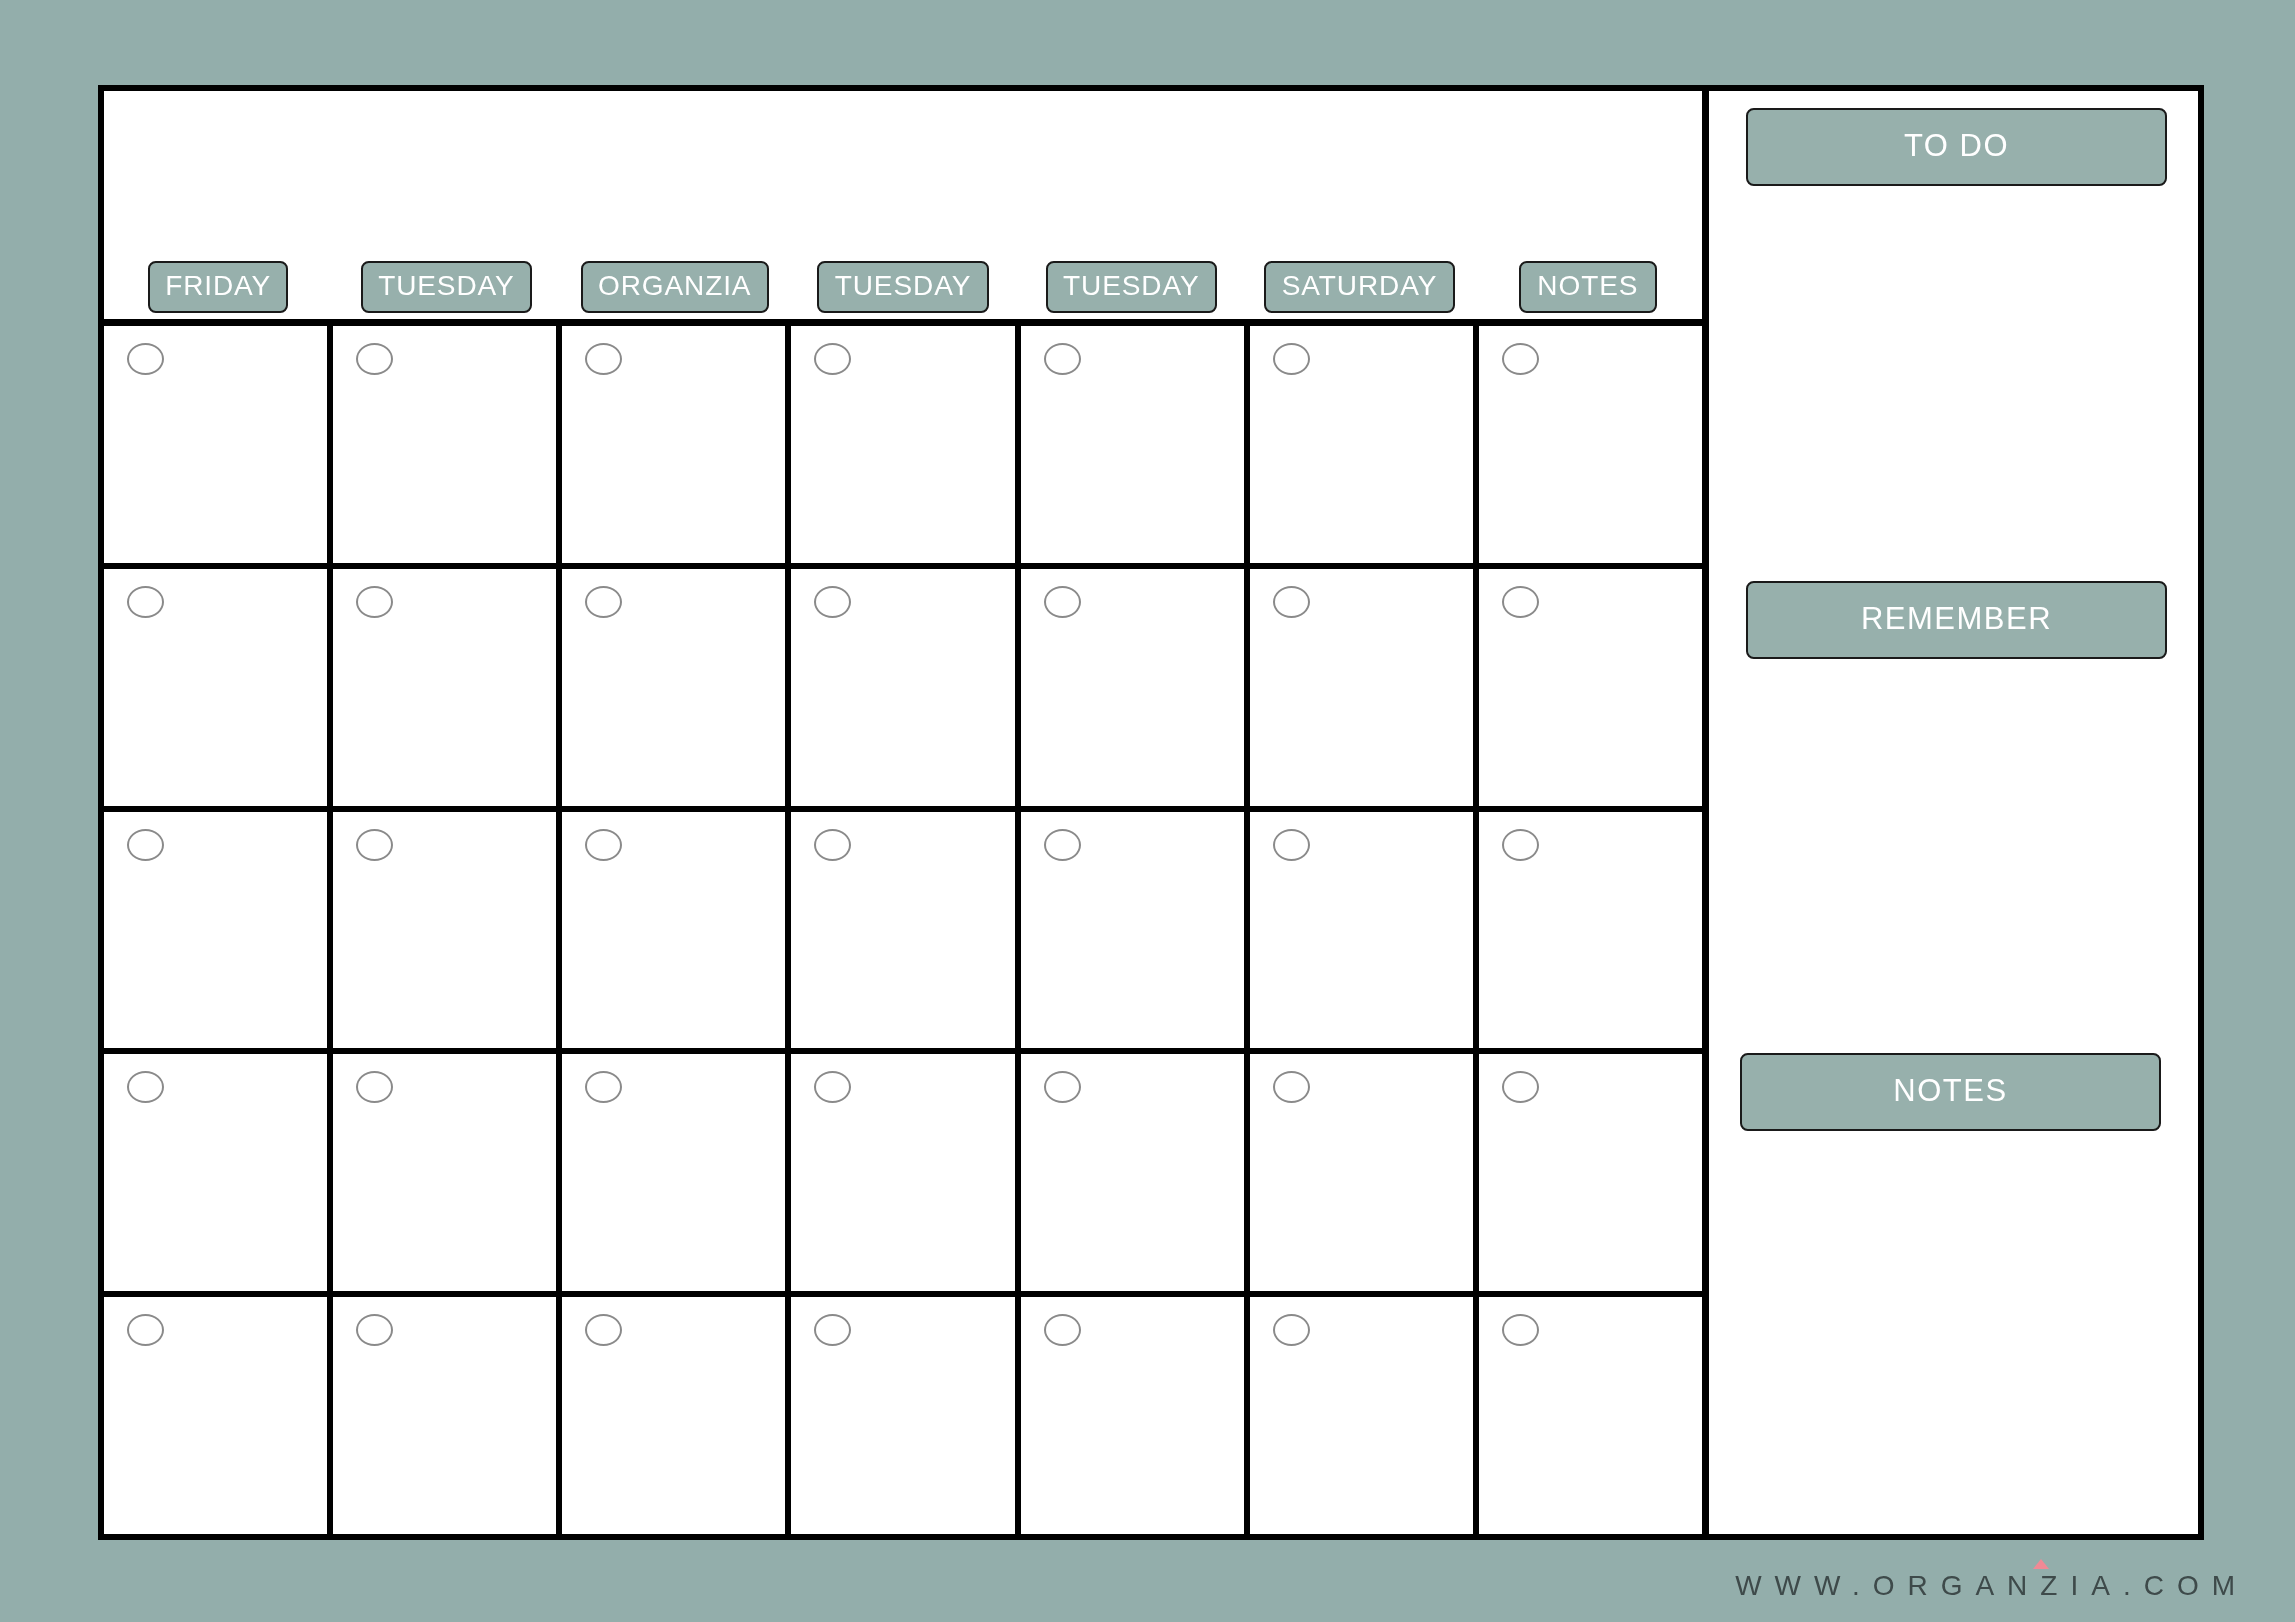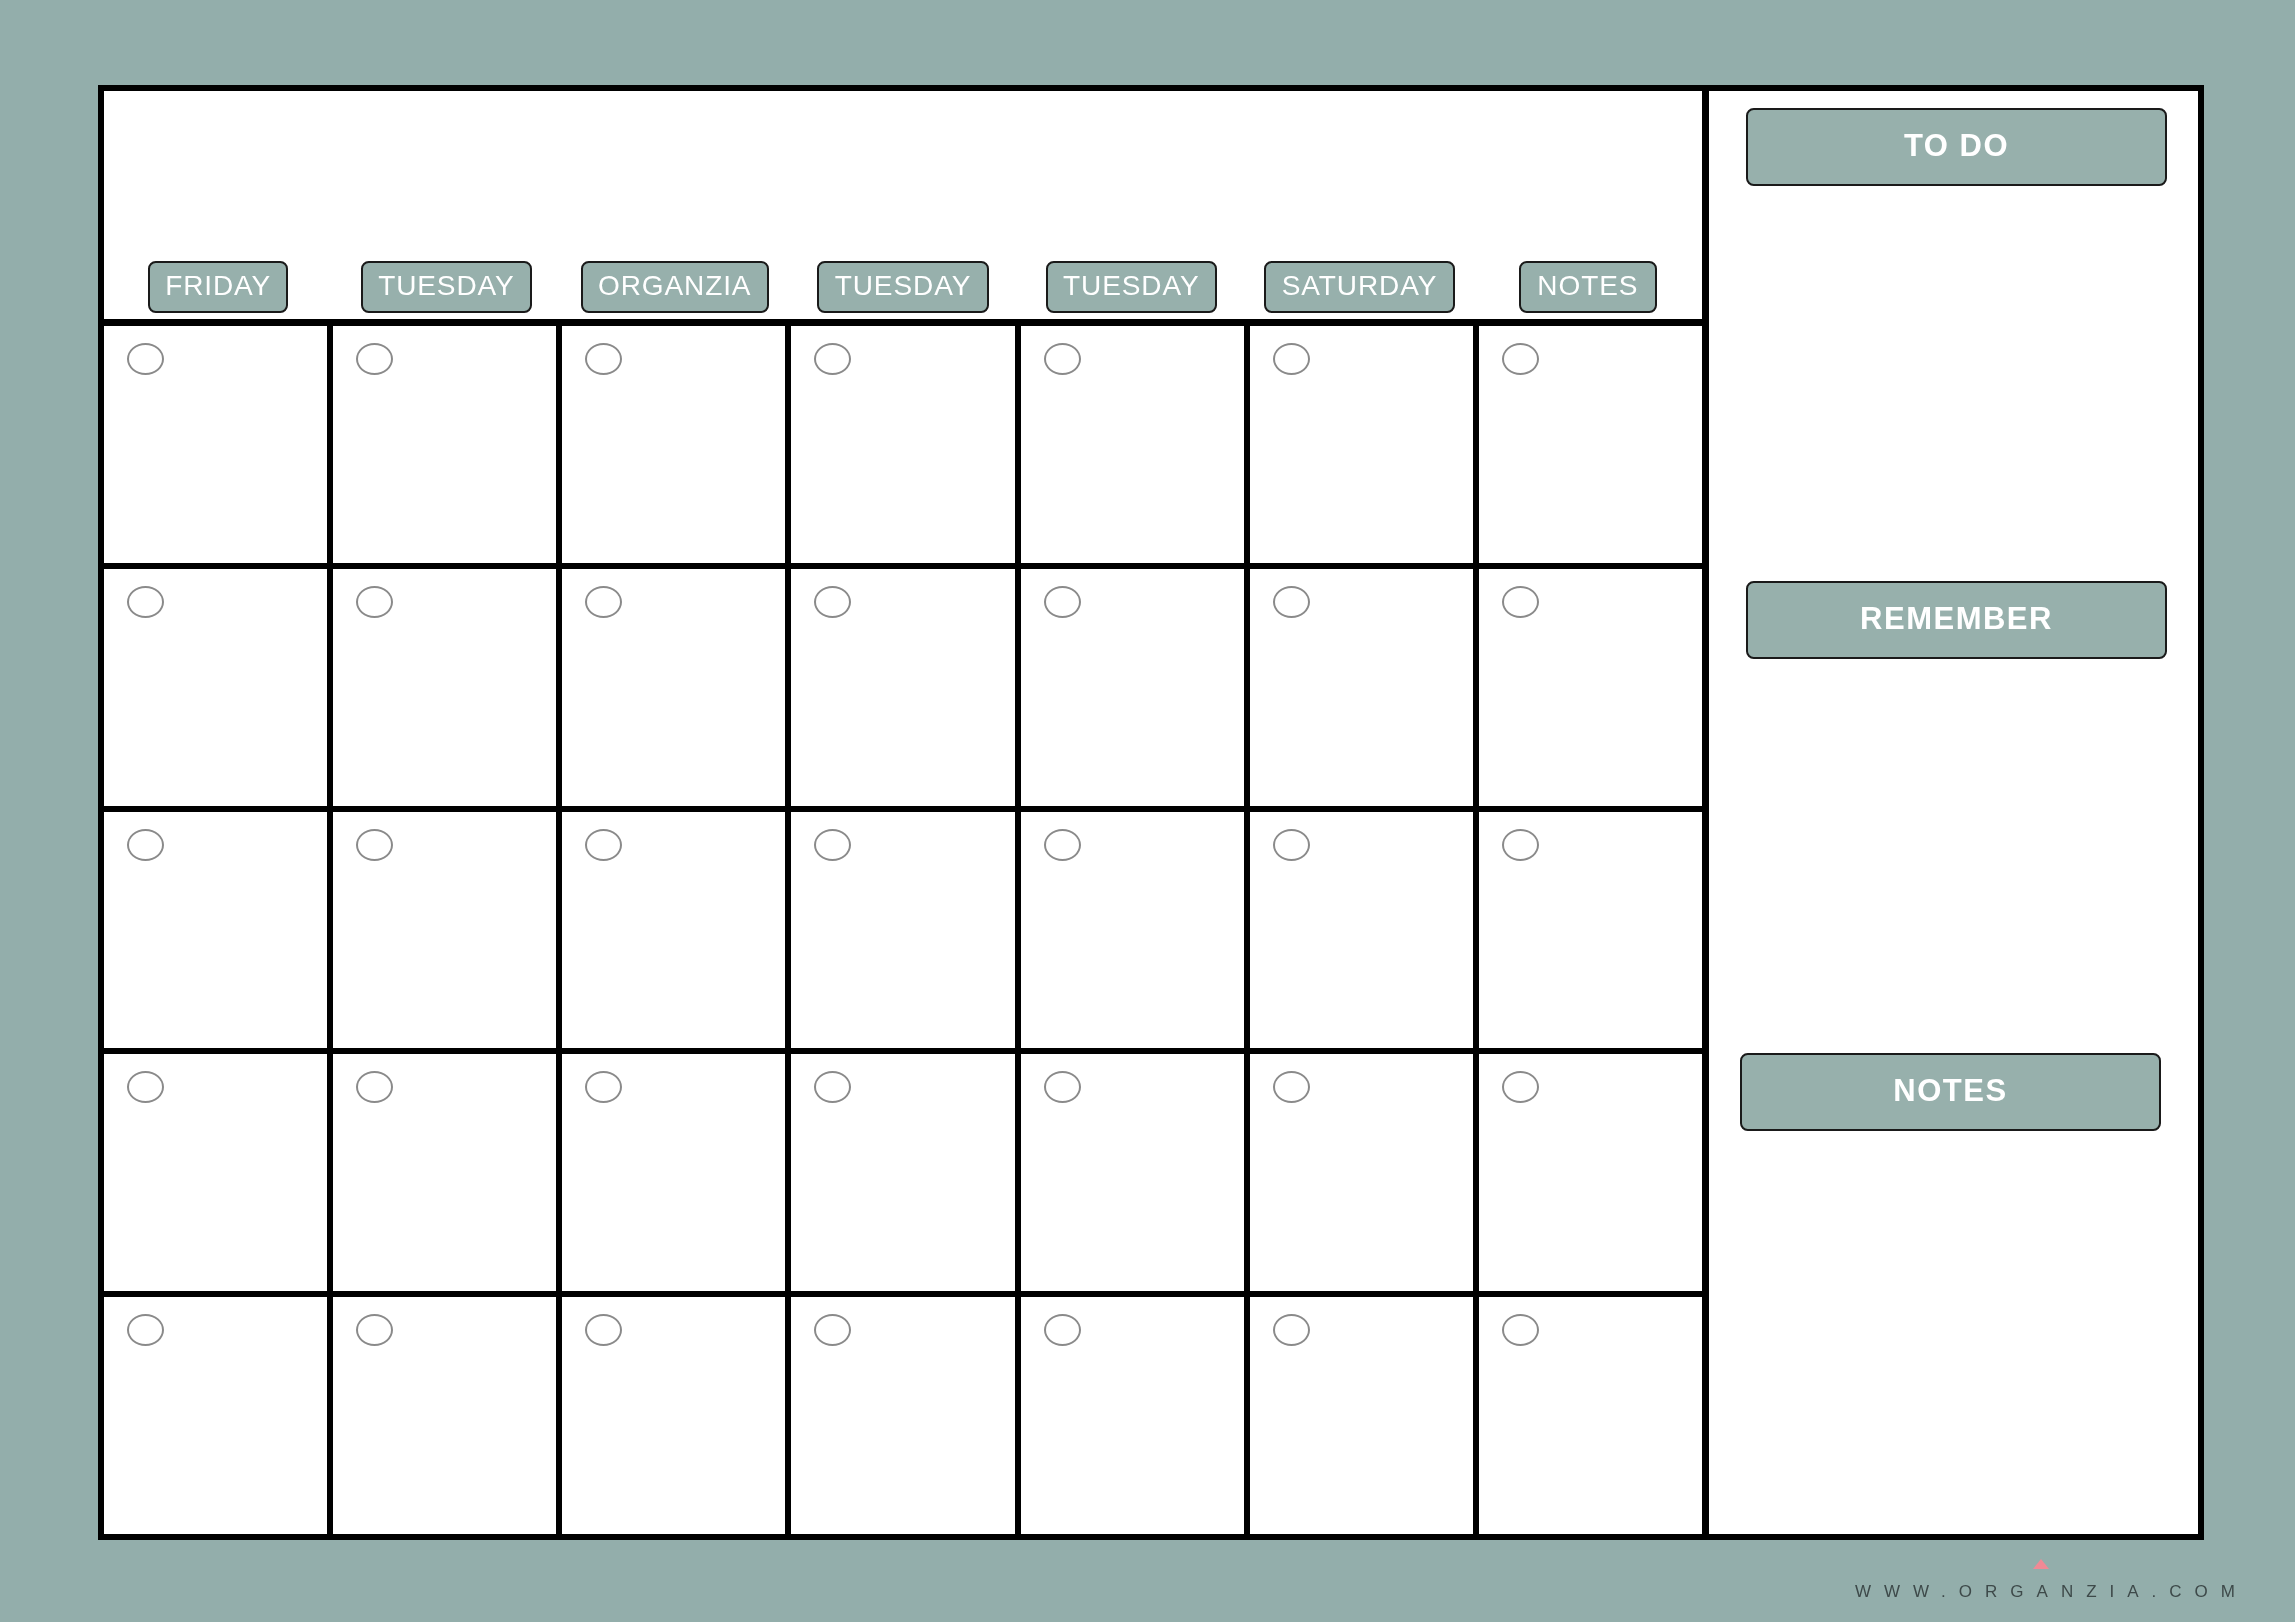--- a/index.html
+++ b/index.html
@@ -126,21 +126,20 @@
   .sidebar {
     flex: 1 1 auto;
     height: 100%;
     position: relative;
     background: #ffffff;
   }
   .side-section {
     position: absolute;
     left: 0;
     right: 0;
-    font-weight: bold;
   }
   .side-header {
     background: #97b0ac;
     border: 2.3px solid #1a1a1a;
     border-radius: 7.7px;
     color: #ffffff;
     font-size: 31px;
     letter-spacing: 1.5px;
     text-align: center;
     line-height: 1;
@@ -154,21 +153,21 @@
   
   #section-todo     { top: 17px;   left: 37px;  right: 31px; }
   #section-remember { top: 490px;  left: 37px;  right: 31px; }
   #section-notes    { top: 962px; left: 31px;  right: 37px; }
 
   
   .watermark {
     position: absolute;
     right: 47px;
     bottom: 21.4px;
-    font-size: 17px;
+    font-size: 28px;
     letter-spacing: 13px;
     color: #3e4a4a;
     white-space: nowrap;
     font-family: "Liberation Sans", sans-serif;
   }
   .watermark-accent {
     position: absolute;
     right: 246px;
     bottom: 54px;
     width: 0;

